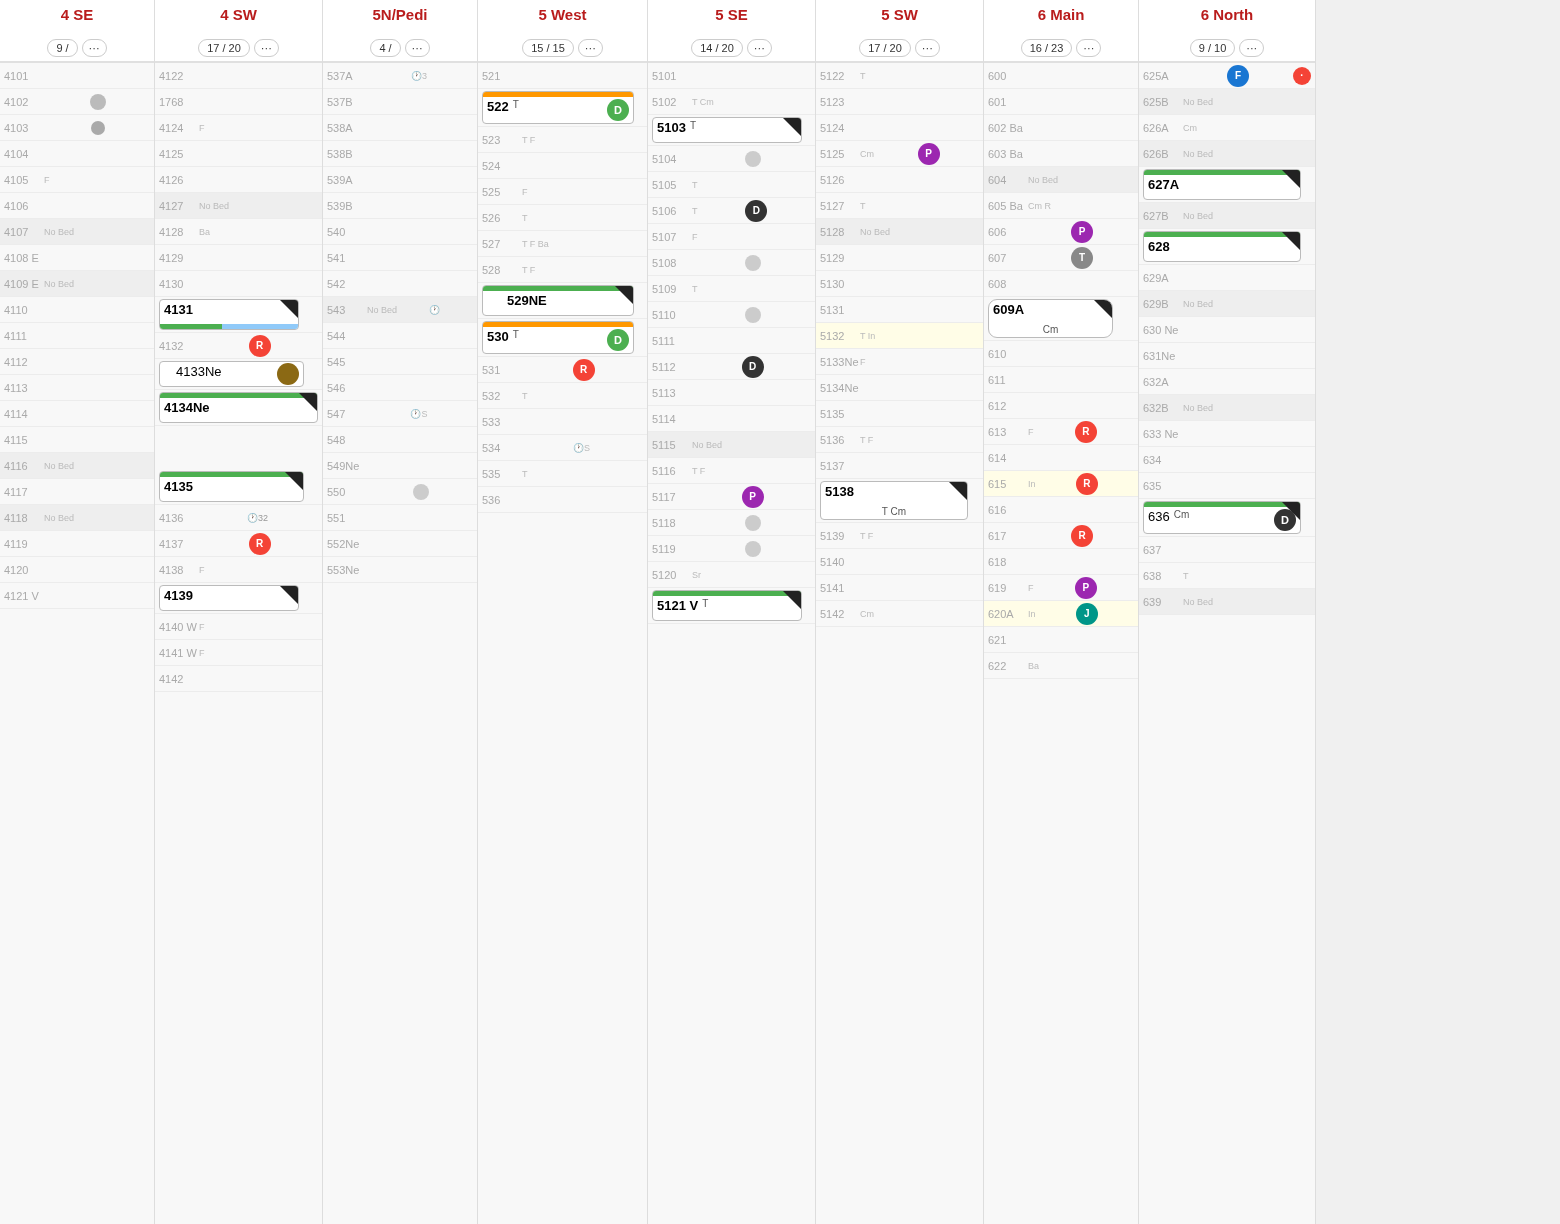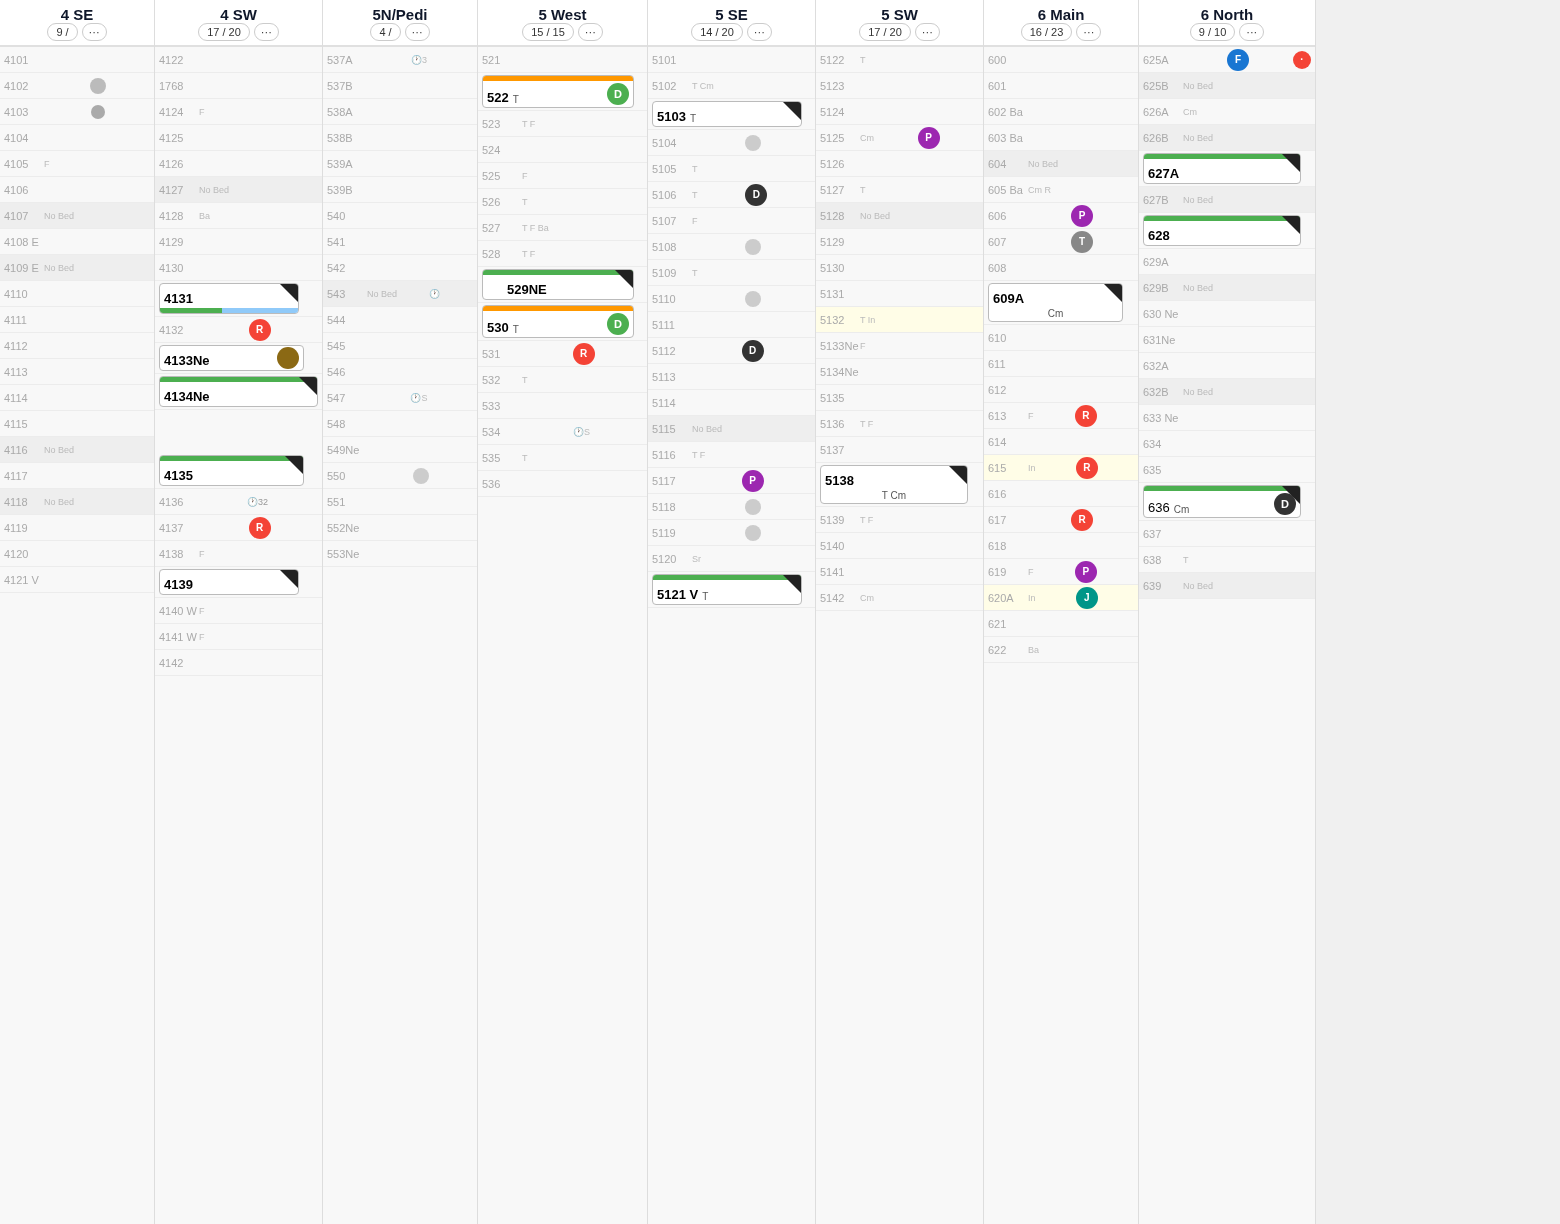--- a/index.html
+++ b/index.html
@@ -30,22 +30,22 @@
       padding: 6px 8px 4px;
       text-align: center;
       position: sticky;
       top: 0;
       z-index: 10;
     }
 
     .col-title {
       font-size: 15px;
       font-weight: 600;
-      color: #0f172a;
-      margin-bottom: 0;
+      color: #b91c1c;
+      margin-bottom: 16px;
     }
 
     .col-stats {
       display: flex;
       justify-content: center;
       align-items: center;
       gap: 4px;
     }
 
     .stat-badge {
@@ -176,21 +176,21 @@
       border: 1.5px solid #bbb;
       border-radius: 4px;
       background: #fff;
       overflow: hidden;
       position: relative;
       margin: 1px 0;
     }
 
     .full-card-inner {
       display: flex;
-      align-items: flex-end;
+      align-items: flex-start;
       padding: 2px 4px;
       min-height: 24px;
     }
 
     .status-dot {
       width: 16px;
       height: 16px;
       border-radius: 50%;
       background: #ccc;
       margin-left: 4px;
@@ -343,21 +343,21 @@
       <div class="row-item">
           <span class="row-num">4132</span>
           <div class="row-mid">
             <div class="badge-circle badge-red" style="font-size:10px;">R</div>
           </div>
         </div>
 
       <div class="row-item has-card">
         <div class="full-card" style="width:145px;">
           <div class="full-card-inner">
-            <span style="font-size:13px;font-weight:700;">4133Ne</span>
+            <span style="font-size:13px;font-weight:400;margin-left:12px;">4133Ne</span>
             <div class="badge-circle badge-brown" style="position:absolute;right:4px;top:50%;transform:translateY(-50%);"></div>
           </div>
         </div>
       </div>
 
       <div class="row-item has-card">
         <div class="full-card" style="width:166px;">
           <div style="height:5px;background:#4caf50;"></div>
           <div class="full-card-inner">
             <span style="font-size:13px;font-weight:700;">4134Ne</span>
@@ -844,21 +844,21 @@
           <span class="row-num">607</span>
           <div class="row-mid">
             <div class="badge-circle" style="background:#888;font-size:10px;">T</div>
           </div>
         </div>
       <div class="row-item">
           <span class="row-num">608</span>
         </div>
 
       <div class="row-item has-card">
-        <div class="full-card" style="width:135px;">
+        <div class="full-card" style="width:125px;border-radius:9px;">
           <div class="full-card-inner">
             <span style="font-size:13px;font-weight:700;">609A</span>
           </div>
           <div style="font-size:10px;color:#555;text-align:center;padding-bottom:2px;">Cm</div>
           <div class="card-corner-triangle"></div>
         </div>
       </div>
       <div class="row-item">
           <span class="row-num">610</span>
         </div>

